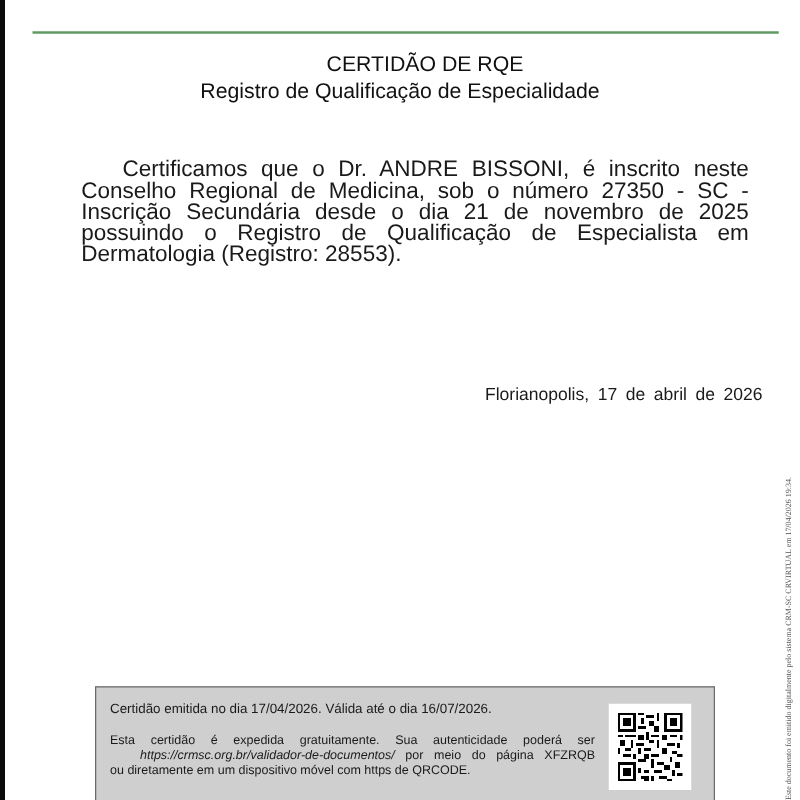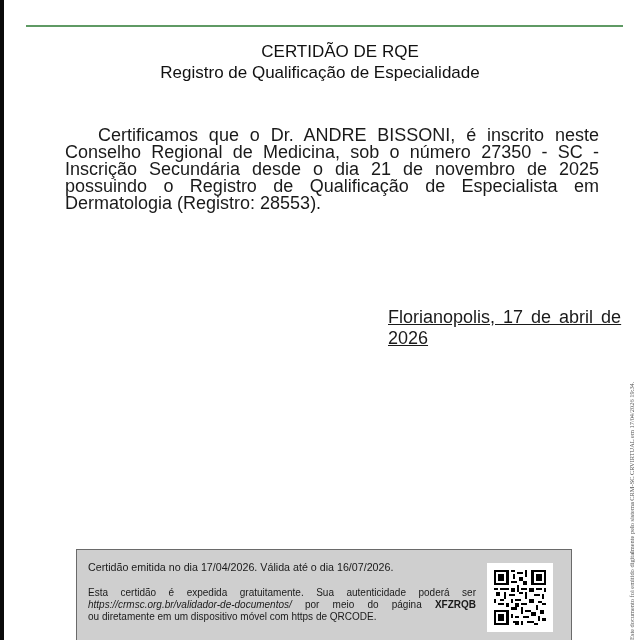--- a/index.html
+++ b/index.html
@@ -23,21 +23,21 @@
   }
   .title.t1 { top: 42px; padding-left: 20px; }
   .title.t2 { top: 63px; }
   .body-para {
     position: absolute; left: 65px; top: 127px; width: 534px;
     font-size: 18px; line-height: 17px; text-align: justify;
     text-indent: 33px; color: #1a1a1a;
   }
   .place-date {
     position: absolute; left: 388px; top: 307px;
-    font-size: 18px; word-spacing: 3px; color: #1a1a1a; text-decoration: underline;
+    font-size: 14px; word-spacing: 3px; color: #1a1a1a;
   }
   .side-stamp {
     position: absolute; left: 628px; top: 640px;
     transform-origin: 0 0; transform: rotate(-90deg);
     white-space: nowrap;
     font-family: "Liberation Serif", serif; font-size: 6.4px; color: #555;
     width: 300px;
   }
   .validation-box {
     position: absolute; left: 76px; top: 549px; width: 496px; height: 100px;
@@ -47,22 +47,22 @@
     position: absolute; left: 11px; font-size: 10.7px; color: #1a1a1a;
     white-space: nowrap;
   }
   .vb-issue { top: 11px; }
   .vb-para {
     position: absolute; left: 11px; top: 37px; width: 388px;
     font-size: 10px; line-height: 12px; text-align: justify; color: #1a1a1a;
   }
   .vb-para .jl { display: block; text-align: justify; text-align-last: justify; }
   .vb-para .jl.last { text-align-last: left; }
-  .url { font-style: italic; }
-  .code { font-weight: bold; }
+  .url { font-style: italic; margin-left: 24px; }
+  .code { font-weight: normal; }
   .qr-box {
     position: absolute; left: 410px; top: 13px; width: 66px; height: 69px;
     background: #ffffff;
   }
   .qr-box svg { position: absolute; left: 7px; top: 7px; }
 </style>
 </head>
 <body>
 
 <div class="left-edge"></div>

